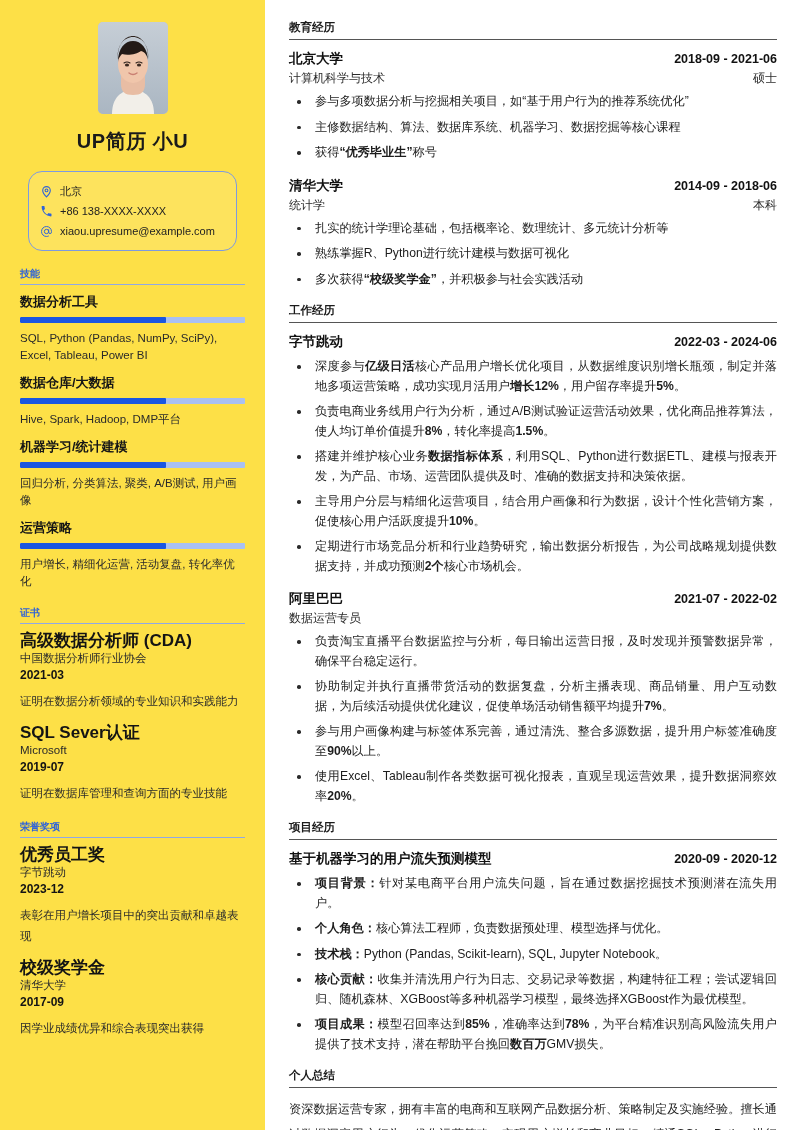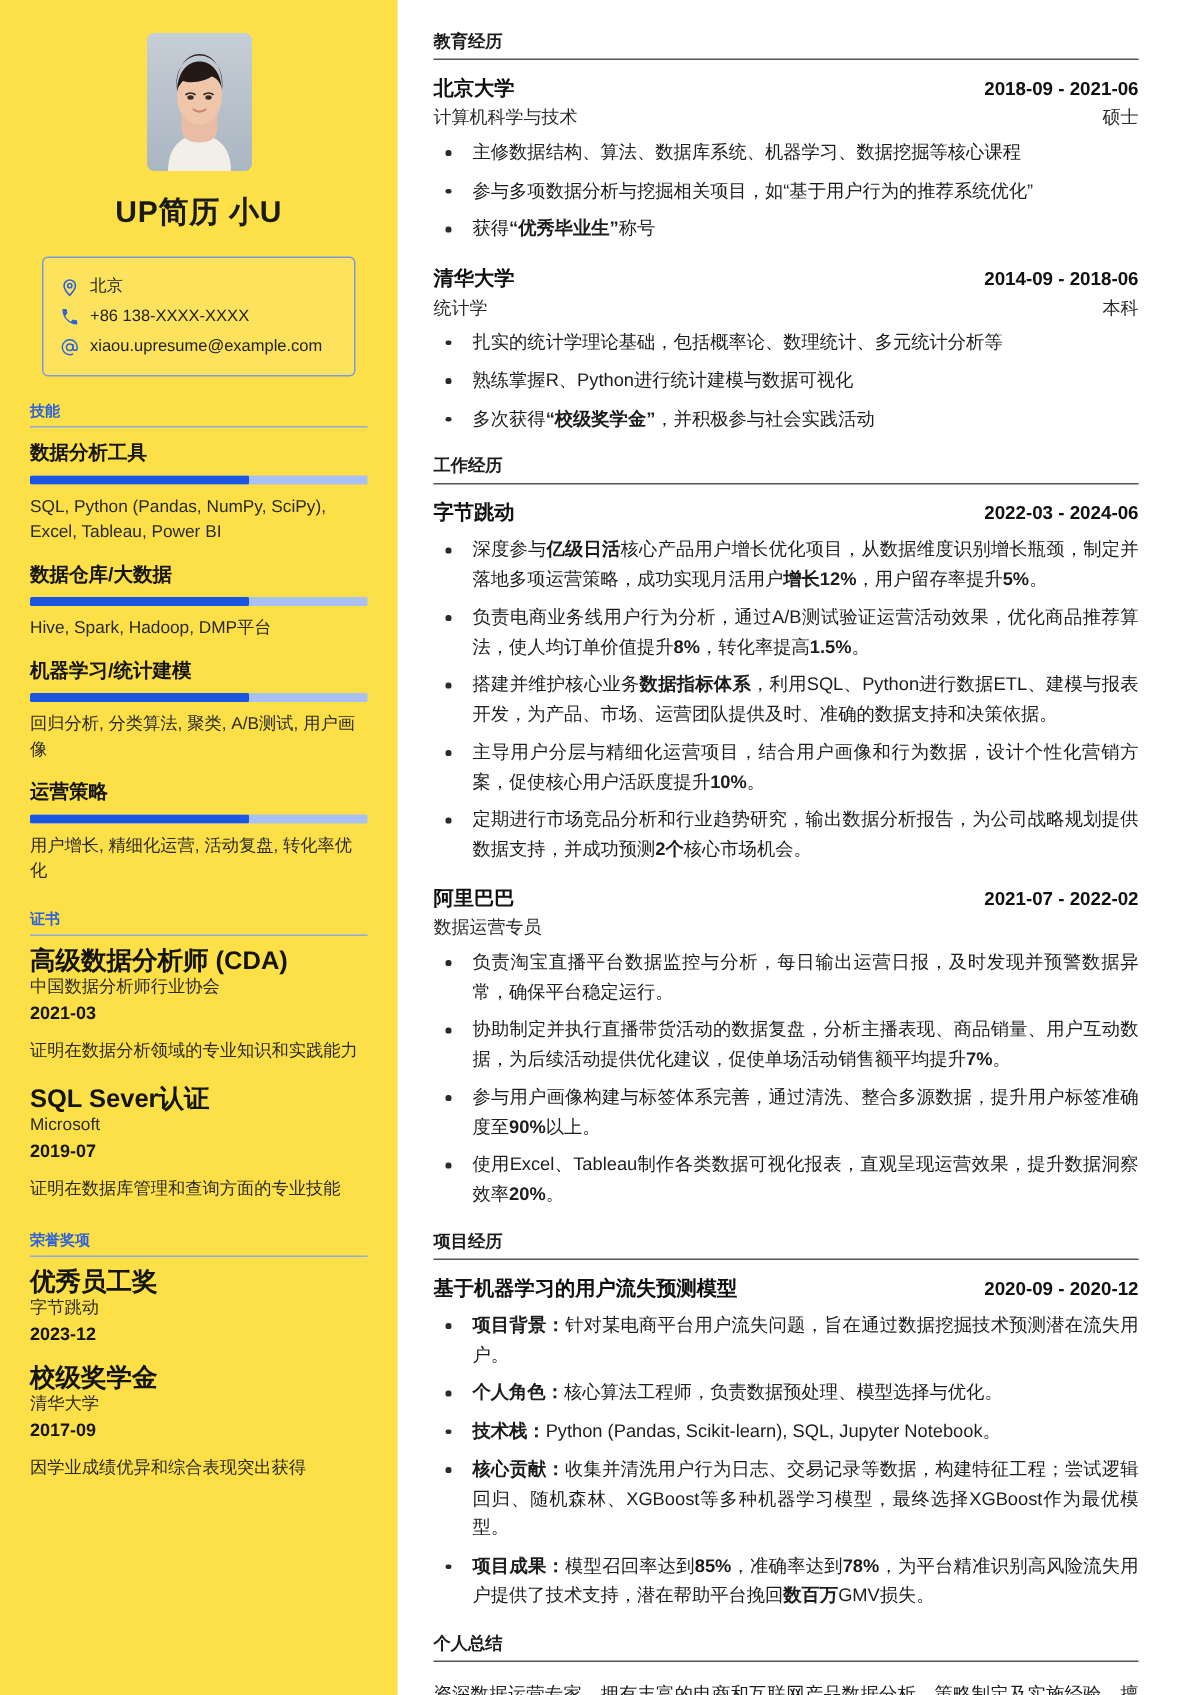--- a/index.html
+++ b/index.html
@@ -34,21 +34,21 @@
     font-size: 20px;
     font-weight: 700;
     color: #1a1a1a;
     margin-top: 14px;
     letter-spacing: .5px;
   }
 
   .contact-box {
     margin: 16px 8px 0 8px;
     border: 1px solid #7d9ae0;
-    border-radius: 4px;
+    border-radius: 14px;
     padding: 9px 10px 9px 11px;
     background: rgba(255,255,255,0.12);
   }
   .contact-row {
     display: flex;
     align-items: center;
     gap: 7px;
     font-size: 11px;
     color: #222;
     line-height: 20px;
@@ -120,21 +120,21 @@
   .entry-desc {
     font-size: 11.5px;
     color: #2a2a2a;
     line-height: 21px;
     margin-top: 7px;
   }
 
   
   .main {
     flex: 1 1 auto;
-    padding: 20px 40px 0 24px;
+    padding: 20px 22px 0 24px;
     overflow: hidden;
   }
   .sec { margin-bottom: 14px; }
   .sec-head {
     font-size: 11.5px;
     font-weight: 700;
     color: #1c1c1c;
     padding-bottom: 4px;
     border-bottom: 1.2px solid #555;
     margin-bottom: 9px;
@@ -309,20 +309,21 @@
         <div class="entry-desc">证明在数据库管理和查询方面的专业技能</div>
       </div>
     </section>
 
     <section class="side-section">
       <div class="side-head">荣誉奖项</div>
       <div class="entry">
         <div class="entry-title">优秀员工奖</div>
         <div class="entry-org">字节跳动</div>
         <div class="entry-date">2023-12</div>
+        <div class="entry-desc">表彰在用户增长项目中的突出贡献和卓越表现</div>
       </div>
       <div class="entry">
         <div class="entry-title">校级奖学金</div>
         <div class="entry-org">清华大学</div>
         <div class="entry-date">2017-09</div>
         <div class="entry-desc">因学业成绩优异和综合表现突出获得</div>
       </div>
     </section>
 
   </aside>
@@ -335,22 +336,22 @@
       <div class="exp-block">
         <div class="row">
           <span class="r-left-title">北京大学</span>
           <span class="r-right-top">2018-09 - 2021-06</span>
         </div>
         <div class="row">
           <span class="r-left-sub">计算机科学与技术</span>
           <span class="r-right-sub">硕士</span>
         </div>
         <ul class="bullets">
+          <li><span>参与多项数据分析与挖掘相关项目，如“基于用户行为的推荐系统优化”</span></li>
           <li><span>主修数据结构、算法、数据库系统、机器学习、数据挖掘等核心课程</span></li>
-          <li><span>参与多项数据分析与挖掘相关项目，如“基于用户行为的推荐系统优化”</span></li>
           <li>获得<b>“优秀毕业生”</b>称号</li>
         </ul>
       </div>
 
       <div class="exp-block">
         <div class="row">
           <span class="r-left-title">清华大学</span>
           <span class="r-right-top">2014-09 - 2018-06</span>
         </div>
         <div class="row">

